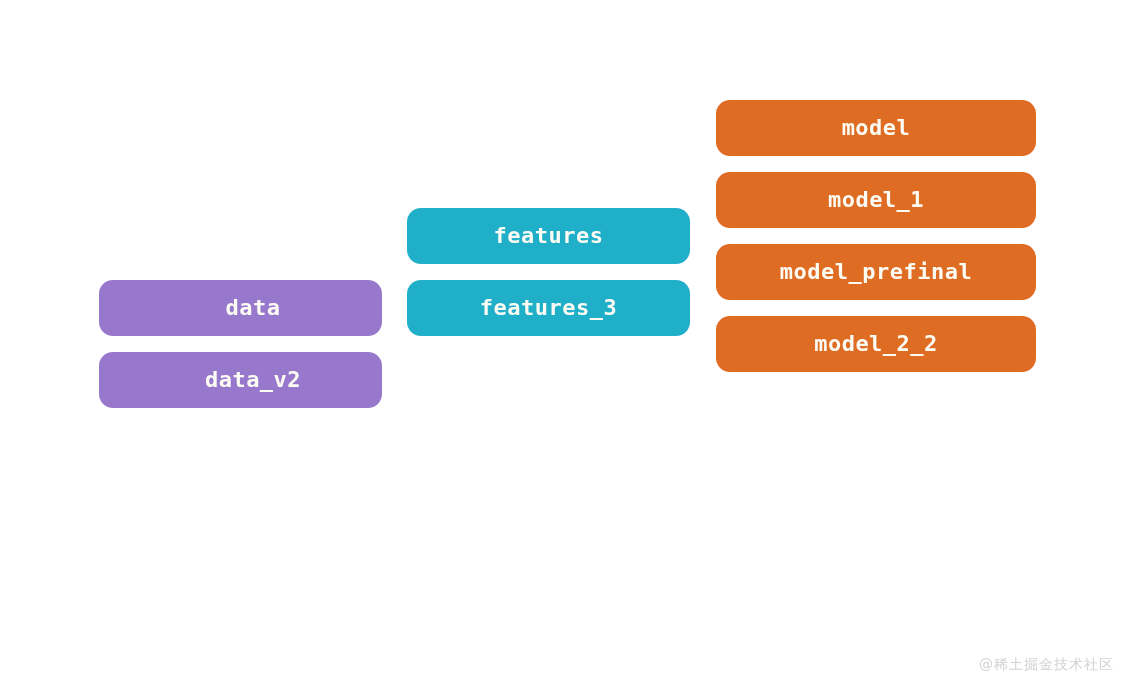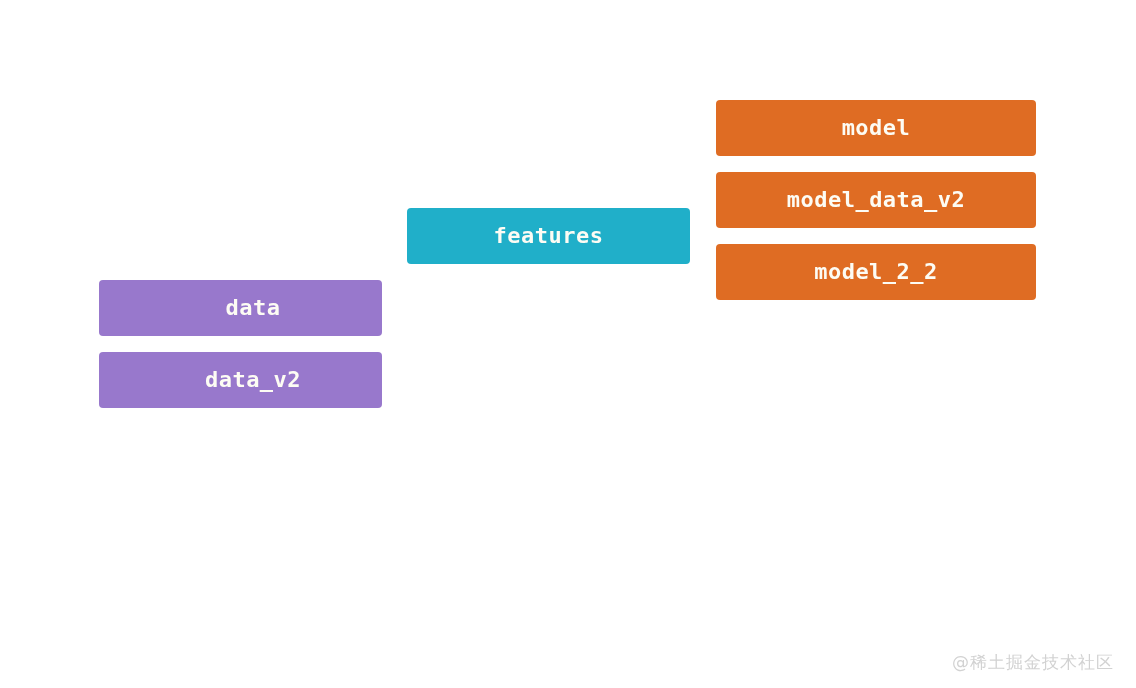--- a/index.html
+++ b/index.html
@@ -36,21 +36,21 @@
     width: 283px;
   }
   #column-model {
     left: 716px;
     top: 100px;
     width: 320px;
   }
   .box {
     height: 56px;
     margin-bottom: 16px;
-    border-radius: 4px;
+    border-radius: 14px;
     display: flex;
     align-items: center;
     justify-content: center;
     box-sizing: border-box;
     color: #fdfcf4;
     font-family: "DejaVu Sans Mono", "Liberation Mono", monospace;
     font-size: 22px;
     font-weight: 700;
     letter-spacing: 0.5px;
     white-space: pre;
@@ -68,21 +68,21 @@
     background: #20afc9;
   }
   .box-model {
     background: #df6c23;
   }
   #watermark {
     position: absolute;
     right: 22px;
     bottom: 14px;
     font-family: "DejaVu Sans", "Liberation Sans", sans-serif;
-    font-size: 17px;
+    font-size: 14px;
     color: #d2d2d2;
     letter-spacing: 1px;
     white-space: nowrap;
     user-select: none;
   }
 </style>
 </head>
 <body>
 
 <div id="canvas">
@@ -93,28 +93,34 @@
     </div>
     <div class="box box-data">
       <span>data_v2</span>
     </div>
   </div>
 
   <div class="column" id="column-features">
     <div class="box box-features">
       <span>features</span>
     </div>
+    <div class="box box-features">
+      <span>features_3</span>
+    </div>
   </div>
 
   <div class="column" id="column-model">
     <div class="box box-model">
       <span>model</span>
     </div>
     <div class="box box-model">
-      <span>model_data_v2</span>
+      <span>model_1</span>
+    </div>
+    <div class="box box-model">
+      <span>model_prefinal</span>
     </div>
     <div class="box box-model">
       <span>model_2_2</span>
     </div>
   </div>
 
   <div id="watermark">@稀土掘金技术社区</div>
 
 </div>
 

